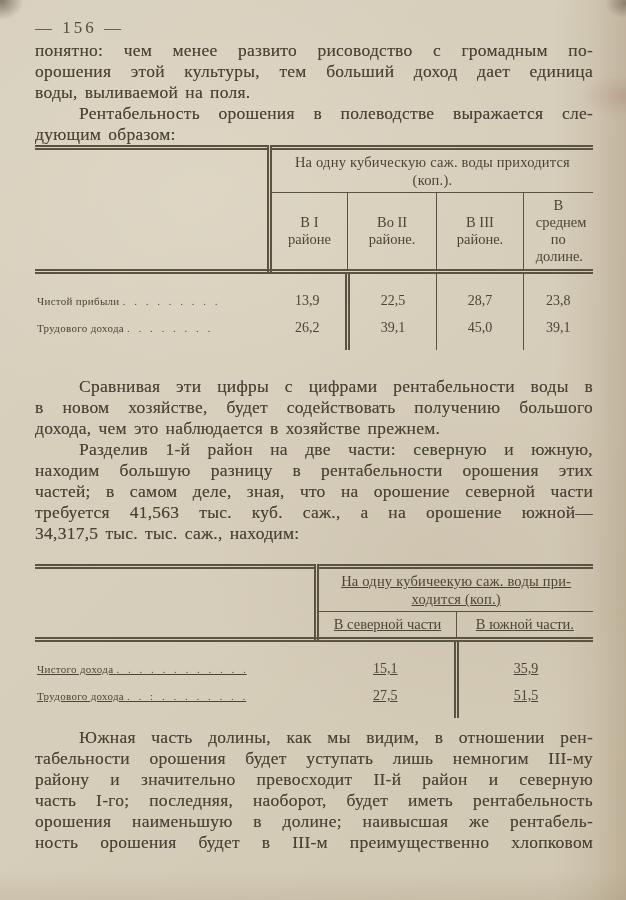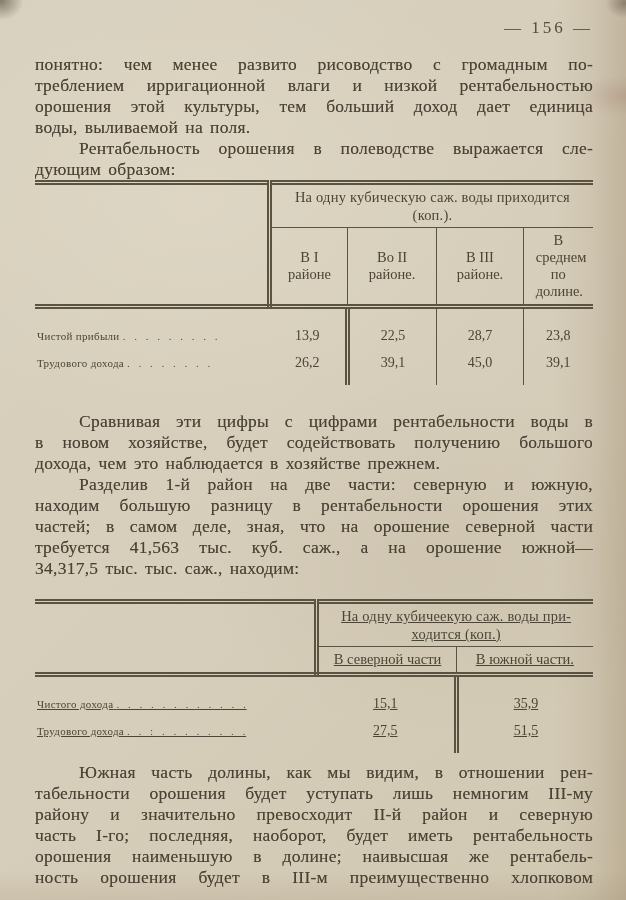--- a/index.html
+++ b/index.html
@@ -16,34 +16,34 @@
       radial-gradient(60px 26px at 626px 96px, rgba(150,110,95,.25), rgba(150,110,95,0) 80%),
       linear-gradient(to left, rgba(146,120,88,.30), rgba(150,130,100,.12) 34px, rgba(150,130,100,0) 72px),
       linear-gradient(to top, rgba(140,118,88,.14), rgba(140,118,88,0) 30px),
       radial-gradient(420px 320px at 32% 22%, rgba(255,250,232,.16), rgba(255,250,232,0) 80%),
       radial-gradient(300px 220px at 70% 62%, rgba(120,100,70,.07), rgba(120,100,70,0) 80%),
       linear-gradient(135deg,#d9d1bf 0%, #d6cdba 55%, #d1c8b2 100%);
   }
   .inner{padding:0 33px 0 35px;}
   .pnum{
     margin-top:18px;height:22px;
-    text-align:right;font-size:17px;letter-spacing:3px;
+    text-align:left;font-size:17px;letter-spacing:3px;
     color:#554e3e;
   }
   .para{margin:0;}
   .pline{
     font-size:17.5px;line-height:21px;
     letter-spacing:.25px;word-spacing:2.5px;
     text-shadow:0 0 .6px rgba(74,67,53,.55);
     white-space:nowrap;
   }
   .j{text-align:justify;text-align-last:justify;white-space:normal;}
   .lastline{text-align:left;text-align-last:left;white-space:normal;}
   .ind{text-indent:44px;}
-  .p1{margin-top:14px;}
+  .p1{}
   .p3{margin-top:26px;}
   .p5{margin-top:9px;}
   .p5 .pline{line-height:21px;}
 
   table{border-collapse:collapse;width:100%;table-layout:fixed;color:#4c4536;}
   .t1{}
   .t2{margin-top:20px;text-decoration:underline;}
   table{border-top:5px double #5b5342;}
   td,th{padding:0;font-weight:normal;vertical-align:middle;}
   .stubhead{border-right:5px double #5b5342;border-bottom:5px double #5b5342;}
@@ -69,21 +69,20 @@
 </head>
 <body>
 
 <div class="page">
   <div class="inner">
 
     <div class="pnum">— 156 —</div>
 
     <div class="para p1">
       <div class="pline j">понятно: чем менее развито рисоводство с громадным по-</div>
-      <div class="pline j">треблением ирригационной влаги и низкой рентабельностью</div>
       <div class="pline j">орошения этой культуры, тем больший доход дает единица</div>
       <div class="pline lastline">воды, выливаемой на поля.</div>
     </div>
 
     <div class="para">
       <div class="pline j ind">Рентабельность орошения в полеводстве выражается сле-</div>
       <div class="pline lastline">дующим образом:</div>
     </div>
 
     <table class="t1">

